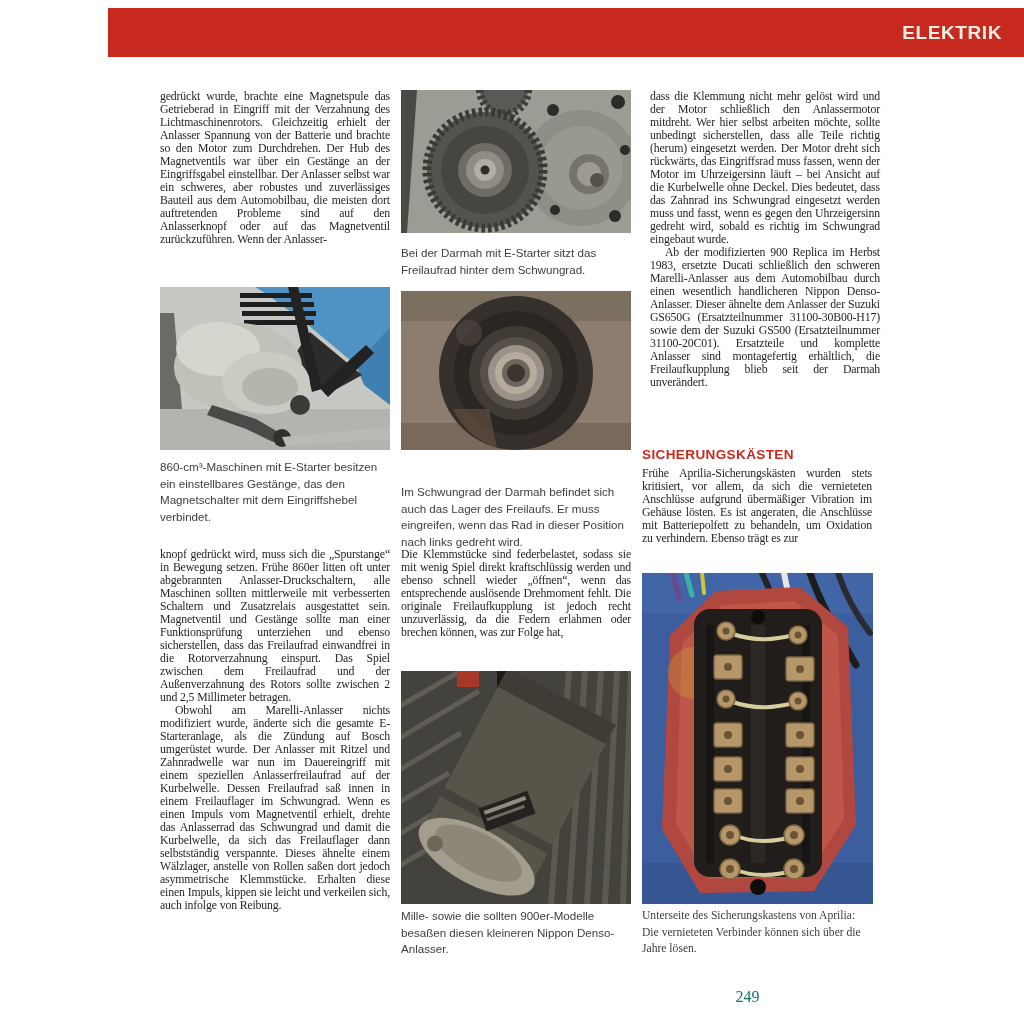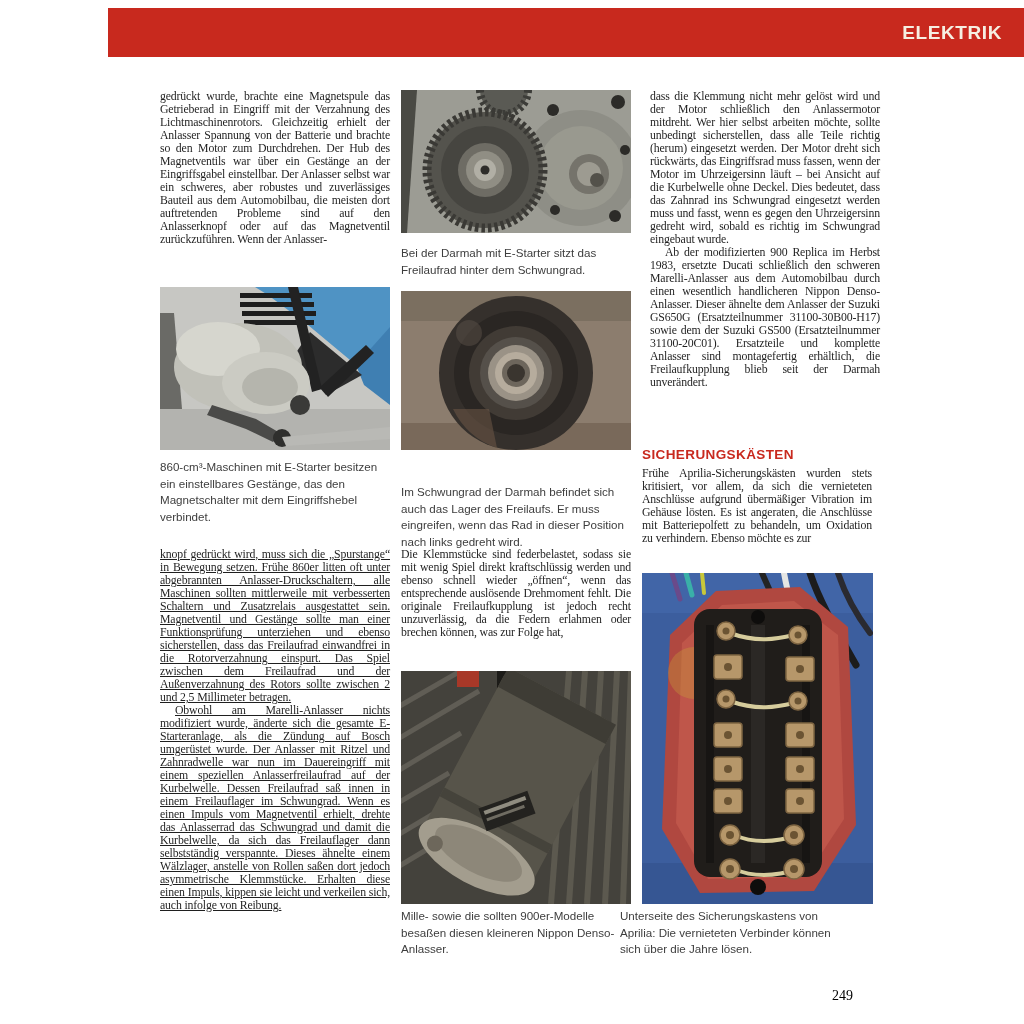--- a/index.html
+++ b/index.html
@@ -19,21 +19,21 @@
   
   .caption{width:230px;font-family:"Liberation Sans",sans-serif;font-size:11.6px;
            line-height:16.6px;color:#3d3d3d;}
   
   .red-heading{font-family:"Liberation Sans",sans-serif;font-weight:bold;font-size:13.5px;
                letter-spacing:.4px;color:#c8291e;text-align:right;}
   
   figure.photo{margin:0;padding:0;overflow:hidden;background:#888;}
   figure.photo svg{display:block;width:100%;height:100%;}
   
-  #page-number{font-size:14px;color:#000000;text-align:right;}
+  #page-number{font-size:16px;color:#0f766e;text-align:center;}
 </style>
 </head>
 <body>
 
 <div id="page">
 
   <div class="abs" id="header-bar">
     <span id="header-title">ELEKTRIK</span>
   </div>
 
@@ -63,21 +63,21 @@
       <ellipse cx="110" cy="100" rx="28" ry="19" fill="#b5b5ad"></ellipse>
       <circle cx="140" cy="118" r="10" fill="#3a3a38"></circle>
       <path d="M52 118 L96 132 L120 146 L113 155 L86 142 L47 128 Z" fill="#4a4a48"></path>
       <circle cx="122" cy="151" r="9" fill="#2f2f2d"></circle>
       <path d="M122 150 L230 140 L230 152 L126 159 Z" fill="#b9b9b5"></path>
     </svg>
   </figure>
 
   <div class="abs caption" style="left:160px;top:459px;">860-cm³-Maschinen mit E-Starter besitzen ein einstellbares Gestänge, das den Magnetschalter mit dem Eingriffshebel verbindet.</div>
 
-  <div class="abs body-text" style="left:160px;top:548px;text-decoration:underline;">
+  <div class="abs body-text" style="left:160px;top:548px;">
     <p>knopf gedrückt wird, muss sich die „Spurstange“ in Bewegung setzen. Frühe 860er litten oft unter abgebrannten Anlasser-Druckschaltern, alle Maschinen sollten mittlerweile mit verbesserten Schaltern und Zusatzrelais ausgestattet sein. Magnetventil und Gestänge sollte man einer Funktionsprüfung unterziehen und ebenso sicherstellen, dass das Freilaufrad einwandfrei in die Rotorverzahnung einspurt. Das Spiel zwischen dem Freilaufrad und der Außenverzahnung des Rotors sollte zwischen 2 und 2,5 Millimeter betragen.</p>
     <p class="indent">Obwohl am Marelli-Anlasser nichts modifiziert wurde, änderte sich die gesamte E-Starteranlage, als die Zündung auf Bosch umgerüstet wurde. Der Anlasser mit Ritzel und Zahnradwelle war nun im Dauereingriff mit einem speziellen Anlasserfreilaufrad auf der Kurbelwelle. Dessen Freilaufrad saß innen in einem Freilauflager im Schwungrad. Wenn es einen Impuls vom Magnetventil erhielt, drehte das Anlasserrad das Schwungrad und damit die Kurbelwelle, da sich das Freilauflager dann selbstständig verspannte. Dieses ähnelte einem Wälzlager, anstelle von Rollen saßen dort jedoch asymmetrische Klemmstücke. Erhalten diese einen Impuls, kippen sie leicht und verkeilen sich, auch infolge von Reibung.</p>
   </div>
 
   <figure class="abs photo" style="left:401px;top:90px;width:230px;height:143px;">
     <svg viewBox="0 0 230 143" preserveAspectRatio="none">
       <rect width="230" height="143" fill="#9c9c94"></rect>
       <circle cx="180" cy="78" r="58" fill="#8e8e86"></circle>
       <circle cx="180" cy="78" r="42" fill="#99998f"></circle>
       <circle cx="103" cy="0" r="24" fill="#5a5a54" stroke="#3c3c38" stroke-width="8" stroke-dasharray="3 3"></circle>
@@ -164,21 +164,21 @@
   <div class="abs caption" style="left:401px;top:908px;">Mille- sowie die sollten 900er-Modelle besaßen diesen kleineren Nippon Denso-Anlasser.</div>
 
   <div class="abs body-text" style="left:642px;top:90px;margin-left:8px;">
     <p>dass die Klemmung nicht mehr gelöst wird und der Motor schließlich den Anlassermotor mitdreht. Wer hier selbst arbeiten möchte, sollte unbedingt sicherstellen, dass alle Teile richtig (herum) eingesetzt werden. Der Motor dreht sich rückwärts, das Eingriffsrad muss fassen, wenn der Motor im Uhrzeigersinn läuft – bei Ansicht auf die Kurbelwelle ohne Deckel. Dies bedeutet, dass das Zahnrad ins Schwungrad eingesetzt werden muss und fasst, wenn es gegen den Uhrzeigersinn gedreht wird, sobald es richtig im Schwungrad eingebaut wurde.</p>
     <p class="indent">Ab der modifizierten 900 Replica im Herbst 1983, ersetzte Ducati schließlich den schweren Marelli-Anlasser aus dem Automobilbau durch einen wesentlich handlicheren Nippon Denso-Anlasser. Dieser ähnelte dem Anlasser der Suzuki GS650G (Ersatzteilnummer 31100-30B00-H17) sowie dem der Suzuki GS500 (Ersatzteilnummer 31100-20C01). Ersatzteile und komplette Anlasser sind montagefertig erhältlich, die Freilaufkupplung blieb seit der Darmah unverändert.</p>
   </div>
 
   <div class="abs red-heading" style="left:642px;top:447px;">SICHERUNGSKÄSTEN</div>
 
   <div class="abs body-text" style="left:642px;top:467px;">
-    <p>Frühe Aprilia-Sicherungskästen wurden stets kritisiert, vor allem, da sich die vernieteten Anschlüsse aufgrund übermäßiger Vibration im Gehäuse lösten. Es ist angeraten, die Anschlüsse mit Batteriepolfett zu behandeln, um Oxidation zu verhindern. Ebenso möchte es zur</p>
+    <p>Frühe Aprilia-Sicherungskästen wurden stets kritisiert, vor allem, da sich die vernieteten Anschlüsse aufgrund übermäßiger Vibration im Gehäuse lösten. Es ist angeraten, die Anschlüsse mit Batteriepolfett zu behandeln, um Oxidation zu verhindern. Ebenso trägt es zur</p>
   </div>
 
   <figure class="abs photo" style="left:642px;top:573px;width:231px;height:331px;">
     <svg viewBox="0 0 231 331" preserveAspectRatio="none">
       <rect width="231" height="331" fill="#3c5e9e"></rect>
       <rect width="231" height="40" fill="#456aae" opacity="0.6"></rect>
       <rect y="290" width="231" height="41" fill="#33538e" opacity="0.7"></rect>
       <g fill="none" stroke-linecap="round">
         <path d="M30 0 L38 26" stroke="#6a4a8a" stroke-width="5"></path>
         <path d="M44 0 L50 22" stroke="#3ab0a8" stroke-width="5"></path>
@@ -237,17 +237,17 @@
             <circle cx="152" cy="262" r="4"></circle>
           <circle cx="88" cy="296" r="4"></circle>
             <circle cx="152" cy="296" r="4"></circle>
         </g>
       </g>
       <circle cx="116" cy="314" r="8" fill="#0e0d0c"></circle>
       <circle cx="116" cy="44" r="7" fill="#0e0d0c"></circle>
     </svg>
   </figure>
 
-  <div class="abs caption" style="left:620px;top:908px;">Unterseite des Sicherungskastens von Aprilia: Die vernieteten Verbinder können sich über die Jahre lösen.</div>
+  <div class="abs caption" style="left:642px;top:908px;font-family:Liberation Serif, serif;">Unterseite des Sicherungskastens von Aprilia: Die vernieteten Verbinder können sich über die Jahre lösen.</div>
 
   <div class="abs" id="page-number" style="left:642px;top:988px;width:211px;">249</div>
 
 </div>
 
 </body></html>

